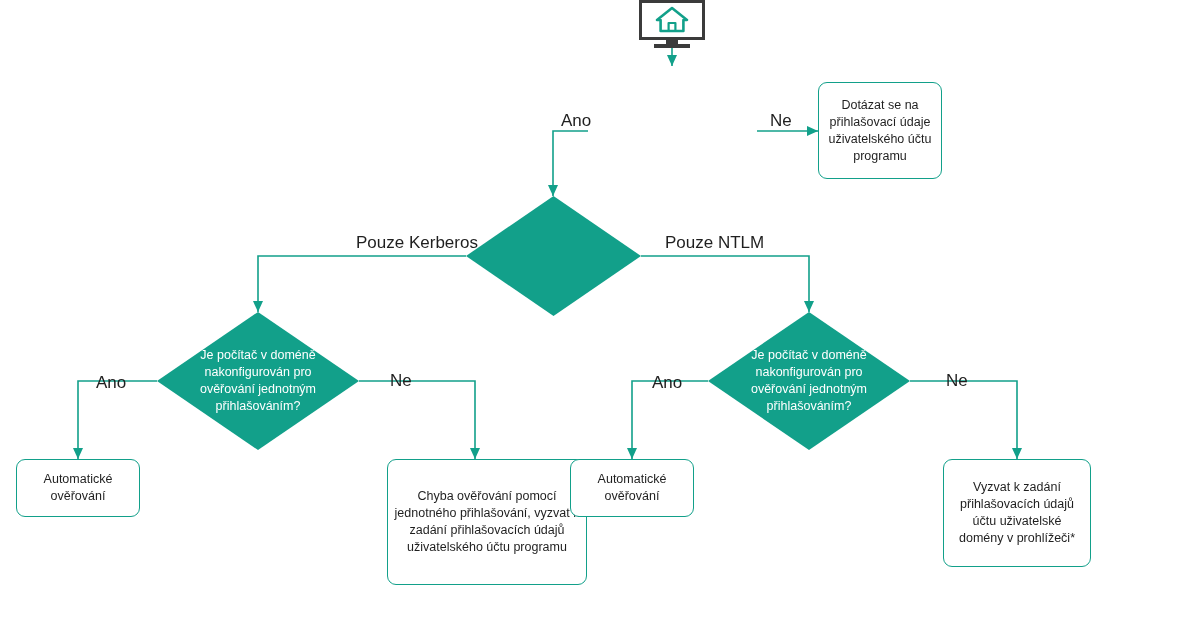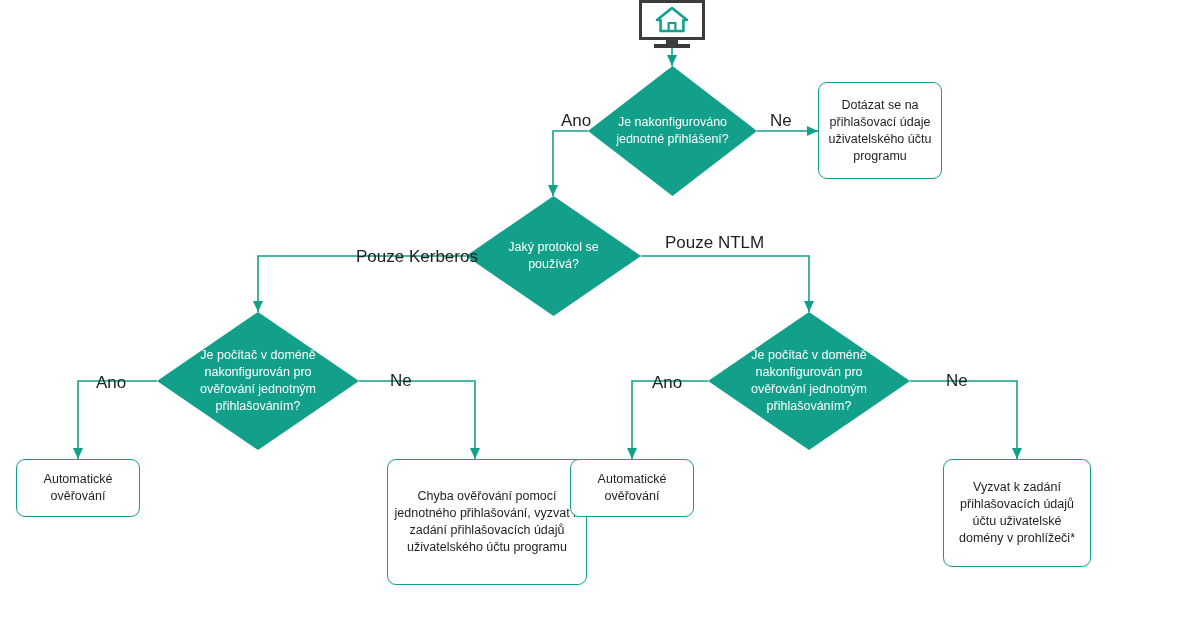--- a/index.html
+++ b/index.html
@@ -148,32 +148,27 @@
   <div class="node monitor" style="left:639px; top:0px;">
     <div class="screen"></div>
     <div class="stand"></div>
     <div class="base"></div>
     <svg class="house" viewBox="0 0 34 29">
       <path d="M17 3 L32 15 L28.4 15 L28.4 26 L5.6 26 L5.6 15 L2 15 Z" fill="none" stroke="#12a08a" stroke-width="2.6" stroke-linejoin="round"></path>
       <path d="M13.6 26 L13.6 18 L20.4 18 L20.4 26" fill="none" stroke="#12a08a" stroke-width="2.2" stroke-linejoin="round"></path>
     </svg>
   </div>
 
-  <div class="node diamond" style="left:588px; top:66px; width:169px; height:130px;">
-    <div class="shape"></div>
-    <div class="txt">Je nakonfigurováno jednotné přihlášení?</div>
-  </div>
 
   <div class="node rbox" style="left:818px; top:82px; width:124px; height:97px;">
     <span>Dotázat se na přihlašovací údaje uživatelského účtu programu</span>
   </div>
 
   <div class="node diamond" style="left:466px; top:196px; width:175px; height:120px;">
     <div class="shape"></div>
-    <div class="txt">Jaký protokol se používá?</div>
   </div>
 
   <div class="node diamond" style="left:157px; top:312px; width:202px; height:138px;">
     <div class="shape"></div>
     <div class="txt">Je počítač v doméně nakonfigurován pro ověřování jednotným přihlašováním?</div>
   </div>
 
   <div class="node diamond" style="left:708px; top:312px; width:202px; height:138px;">
     <div class="shape"></div>
     <div class="txt">Je počítač v doméně nakonfigurován pro ověřování jednotným přihlašováním?</div>
@@ -190,20 +185,20 @@
   <div class="node rbox" style="left:570px; top:459px; width:124px; height:58px;">
     <span>Automatické ověřování</span>
   </div>
 
   <div class="node rbox" style="left:943px; top:459px; width:148px; height:108px;">
     <span>Vyzvat k zadání přihlašovacích údajů účtu uživatelské domény v prohlížeči*</span>
   </div>
 
   <div class="edge-label" style="left:561px; top:111px;">Ano</div>
   <div class="edge-label" style="left:770px; top:111px;">Ne</div>
-  <div class="edge-label" style="left:356px; top:247px;">Pouze Kerberos</div>
+  <div class="edge-label" style="left:356px; top:233px;">Pouze Kerberos</div>
   <div class="edge-label" style="left:665px; top:233px;">Pouze NTLM</div>
   <div class="edge-label" style="left:96px; top:373px;">Ano</div>
   <div class="edge-label" style="left:390px; top:371px;">Ne</div>
   <div class="edge-label" style="left:652px; top:373px;">Ano</div>
   <div class="edge-label" style="left:946px; top:371px;">Ne</div>
 
 </div>
 
 </body></html>

